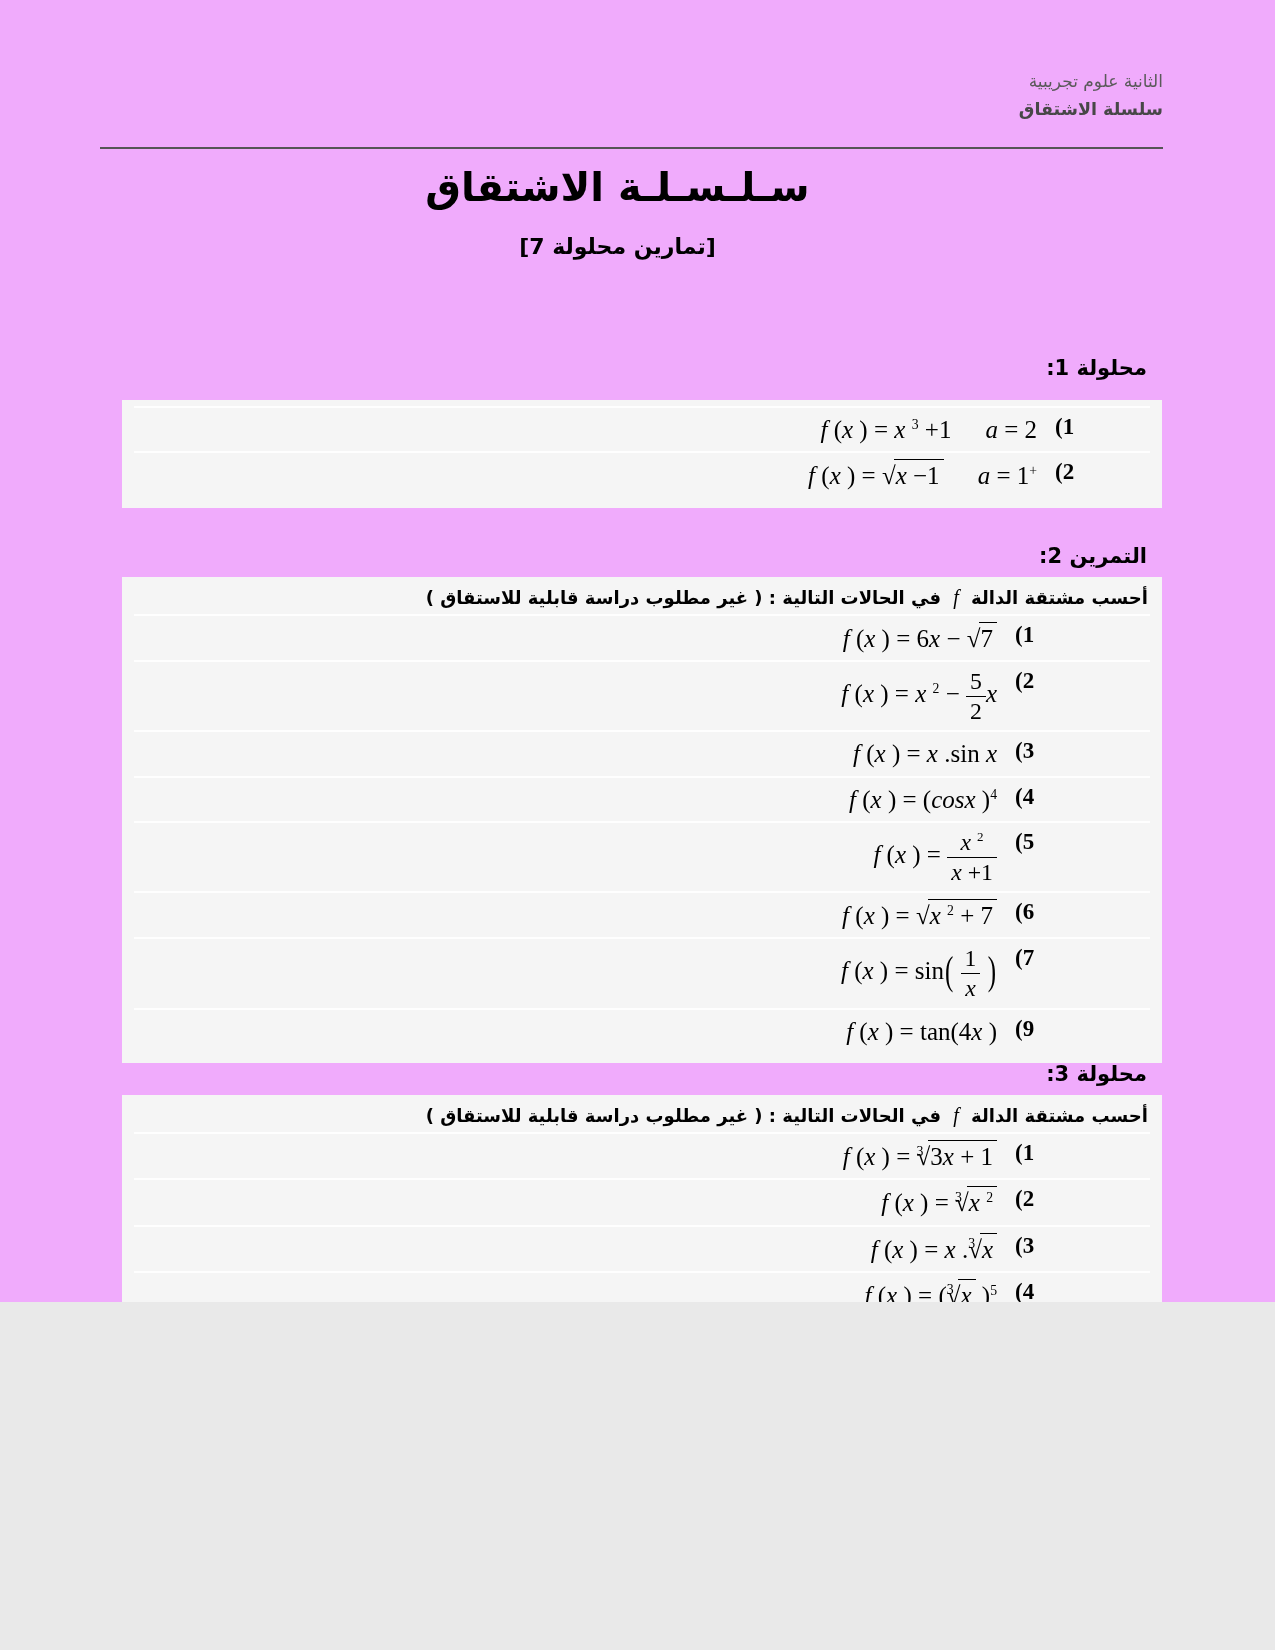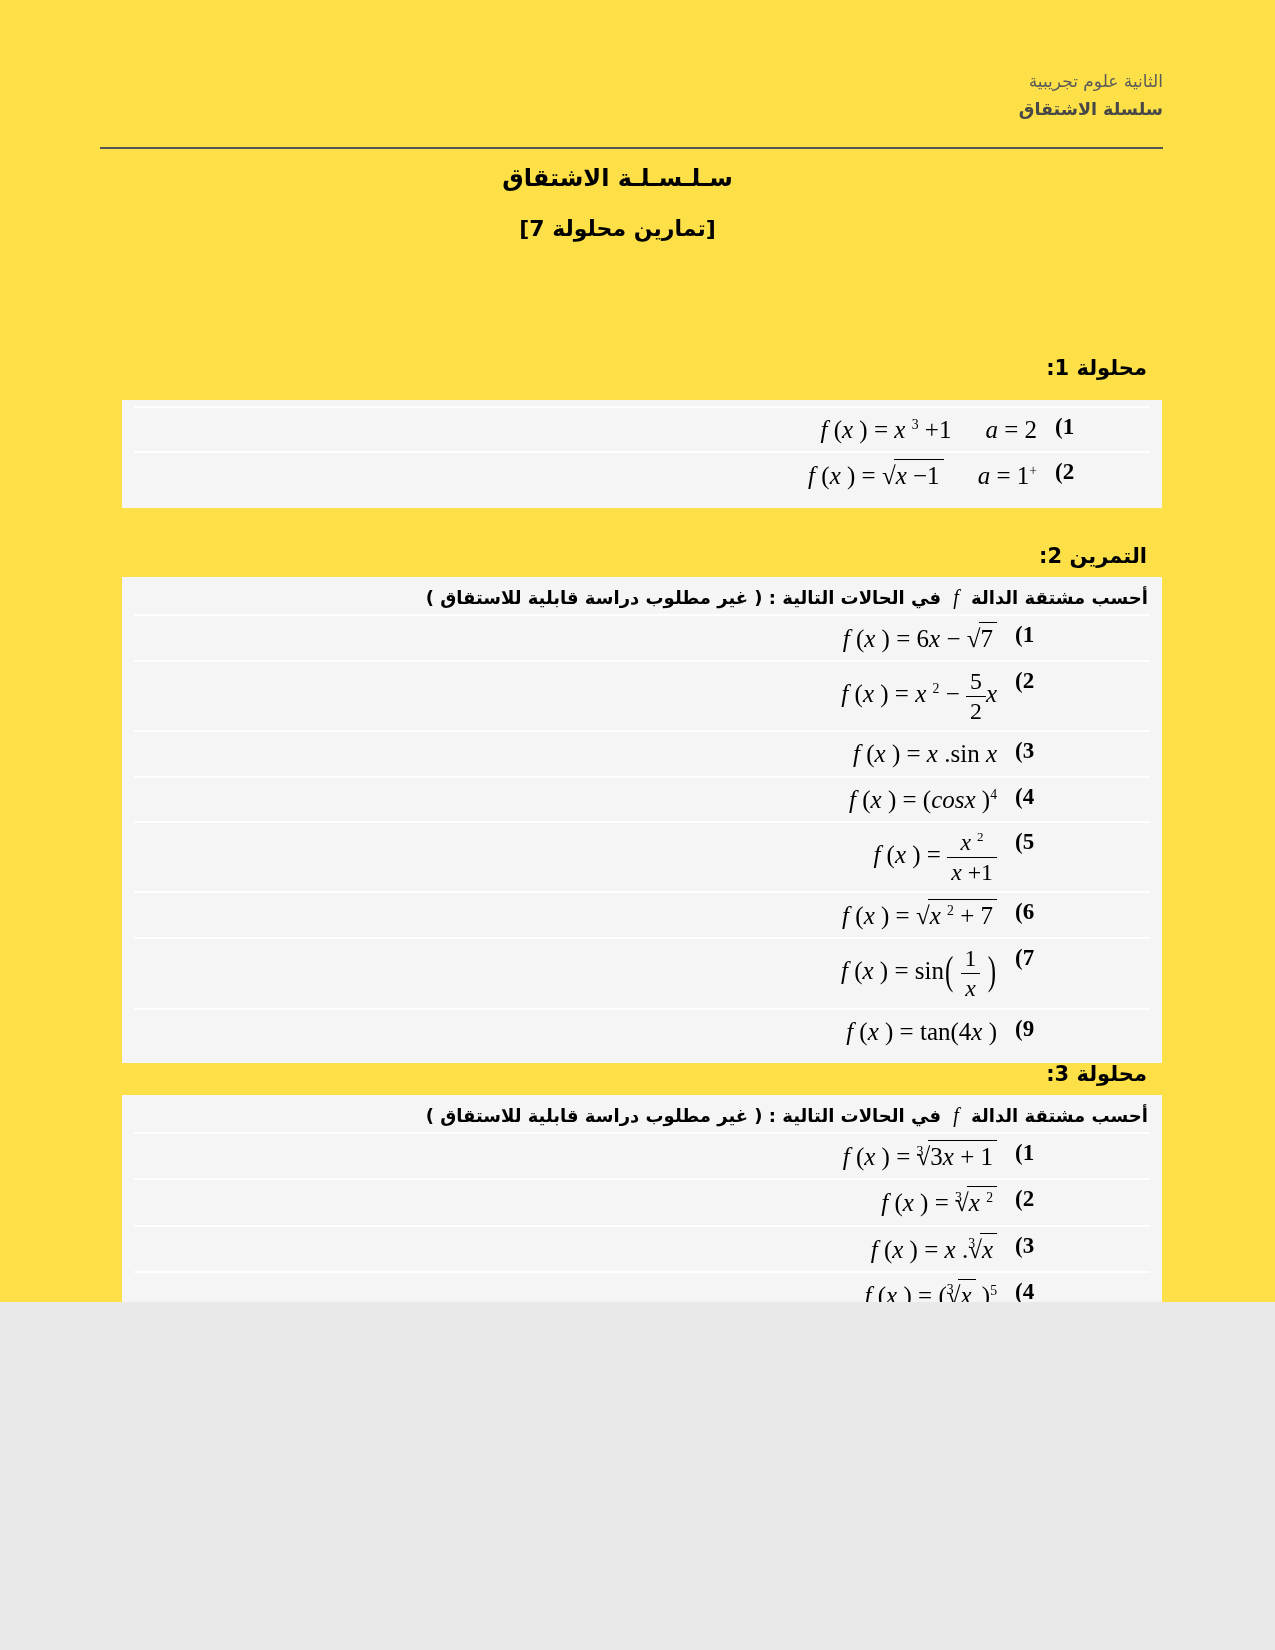--- a/index.html
+++ b/index.html
@@ -1,34 +1,34 @@
 <!DOCTYPE html>
 <html><head>
 <meta charset="utf-8">
 <style>
   html,body{margin:0;padding:0;background:#e9e9e9;}
   .page{
-    position:relative;width:1275px;height:1302px;background:#fde047;
+    position:relative;width:1275px;height:1302px;background:#f0abfc;
     margin:0 auto;overflow:hidden;
     font-family:"DejaVu Sans",sans-serif;color:#000;
   }
   
   .doc-header{
     position:absolute;top:68px;right:112px;text-align:right;direction:rtl;
     line-height:1.6;
   }
   .doc-header .h-line1{font-size:17px;color:#5a5a5a;}
   .doc-header .h-line2{font-size:17.5px;color:#474747;font-weight:bold;}
   .header-rule{
     position:absolute;left:100px;top:147px;width:1063px;height:2px;background:#555;
   }
   
   .title-block{position:absolute;left:0;right:40px;top:164px;text-align:center;}
   .title-main{font-size:30px;font-weight:bold;direction:rtl;margin:0 0 22px 0;}
-  .title-sub{font-size:24px;font-weight:bold;direction:rtl;margin:0 0 24px 0;}
+  .title-sub{font-size:40px;font-weight:bold;direction:rtl;margin:0 0 24px 0;}
   .title-note{font-size:22px;font-weight:bold;direction:ltr;margin:0;}
   
   .ex-heading{
     position:absolute;right:128px;font-size:21px;font-weight:bold;direction:rtl;
   }
   .ex-box{
     position:absolute;left:122px;width:1040px;background:#f5f5f5;
     padding:6px 12px 10px 12px;box-sizing:border-box;direction:rtl;
   }
   .ex-intro{

